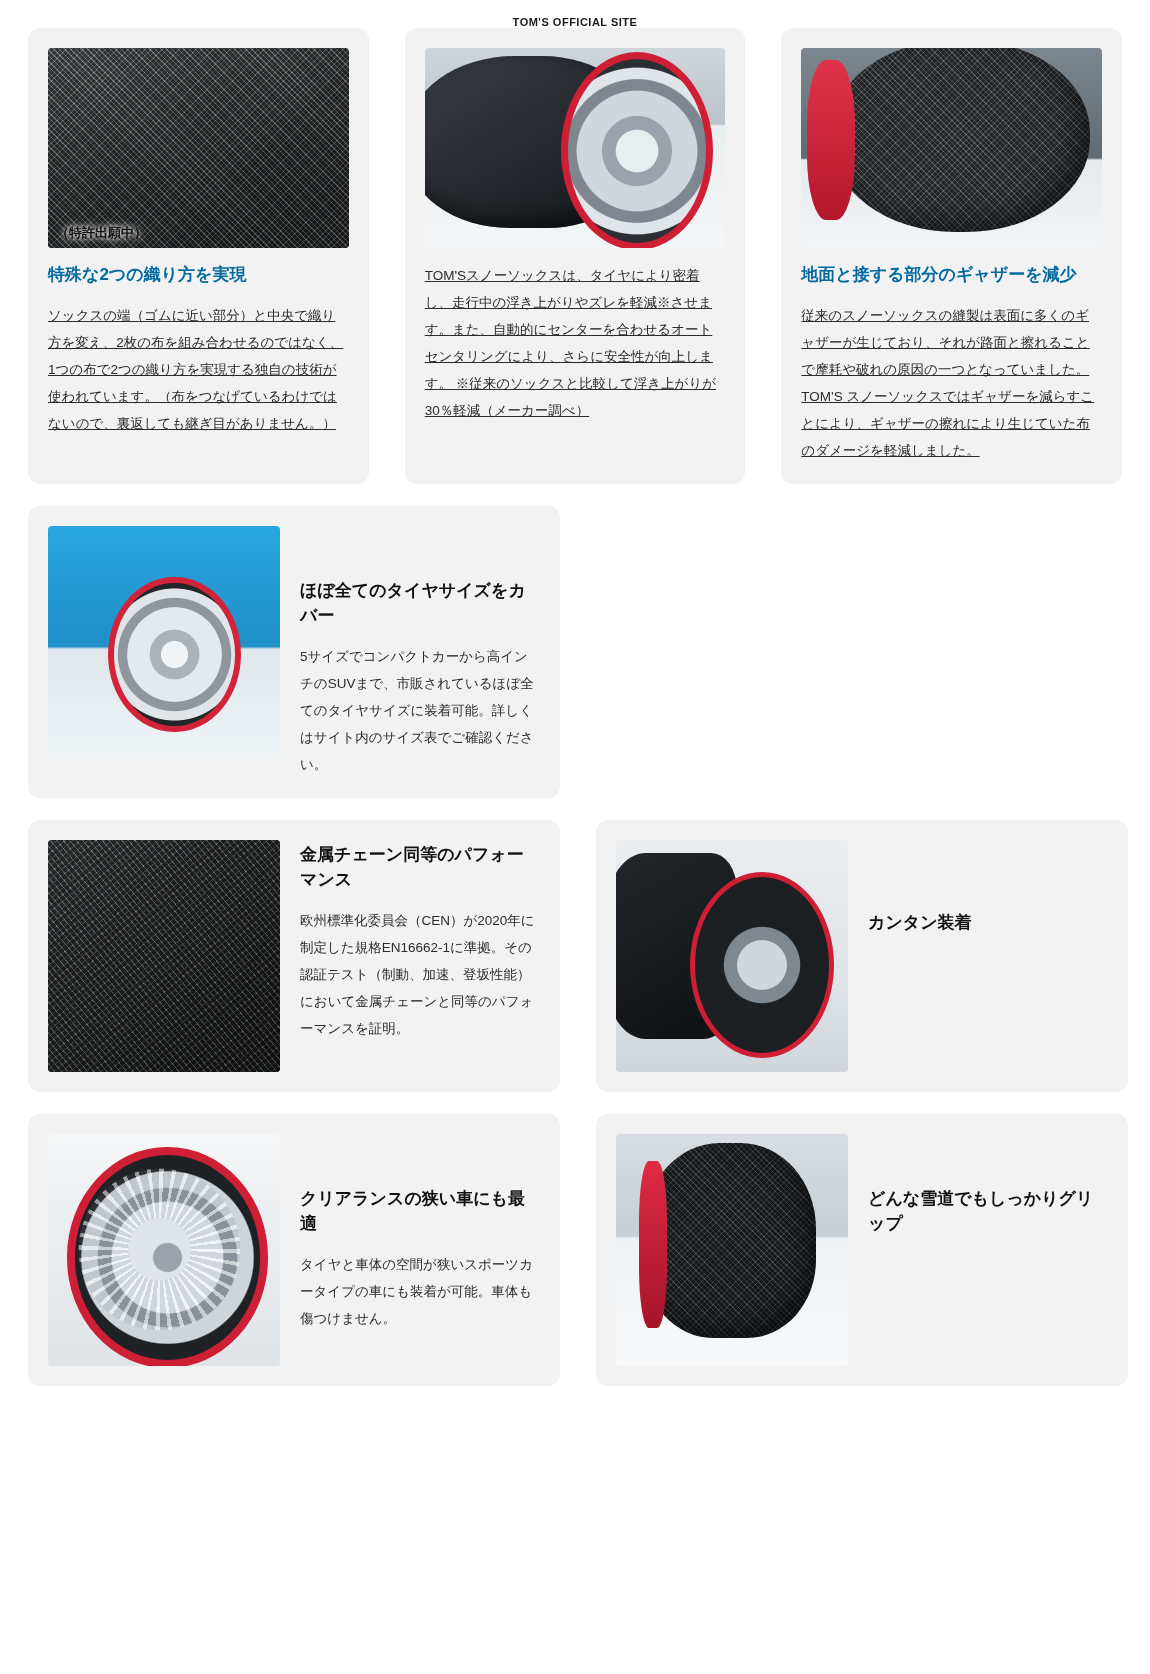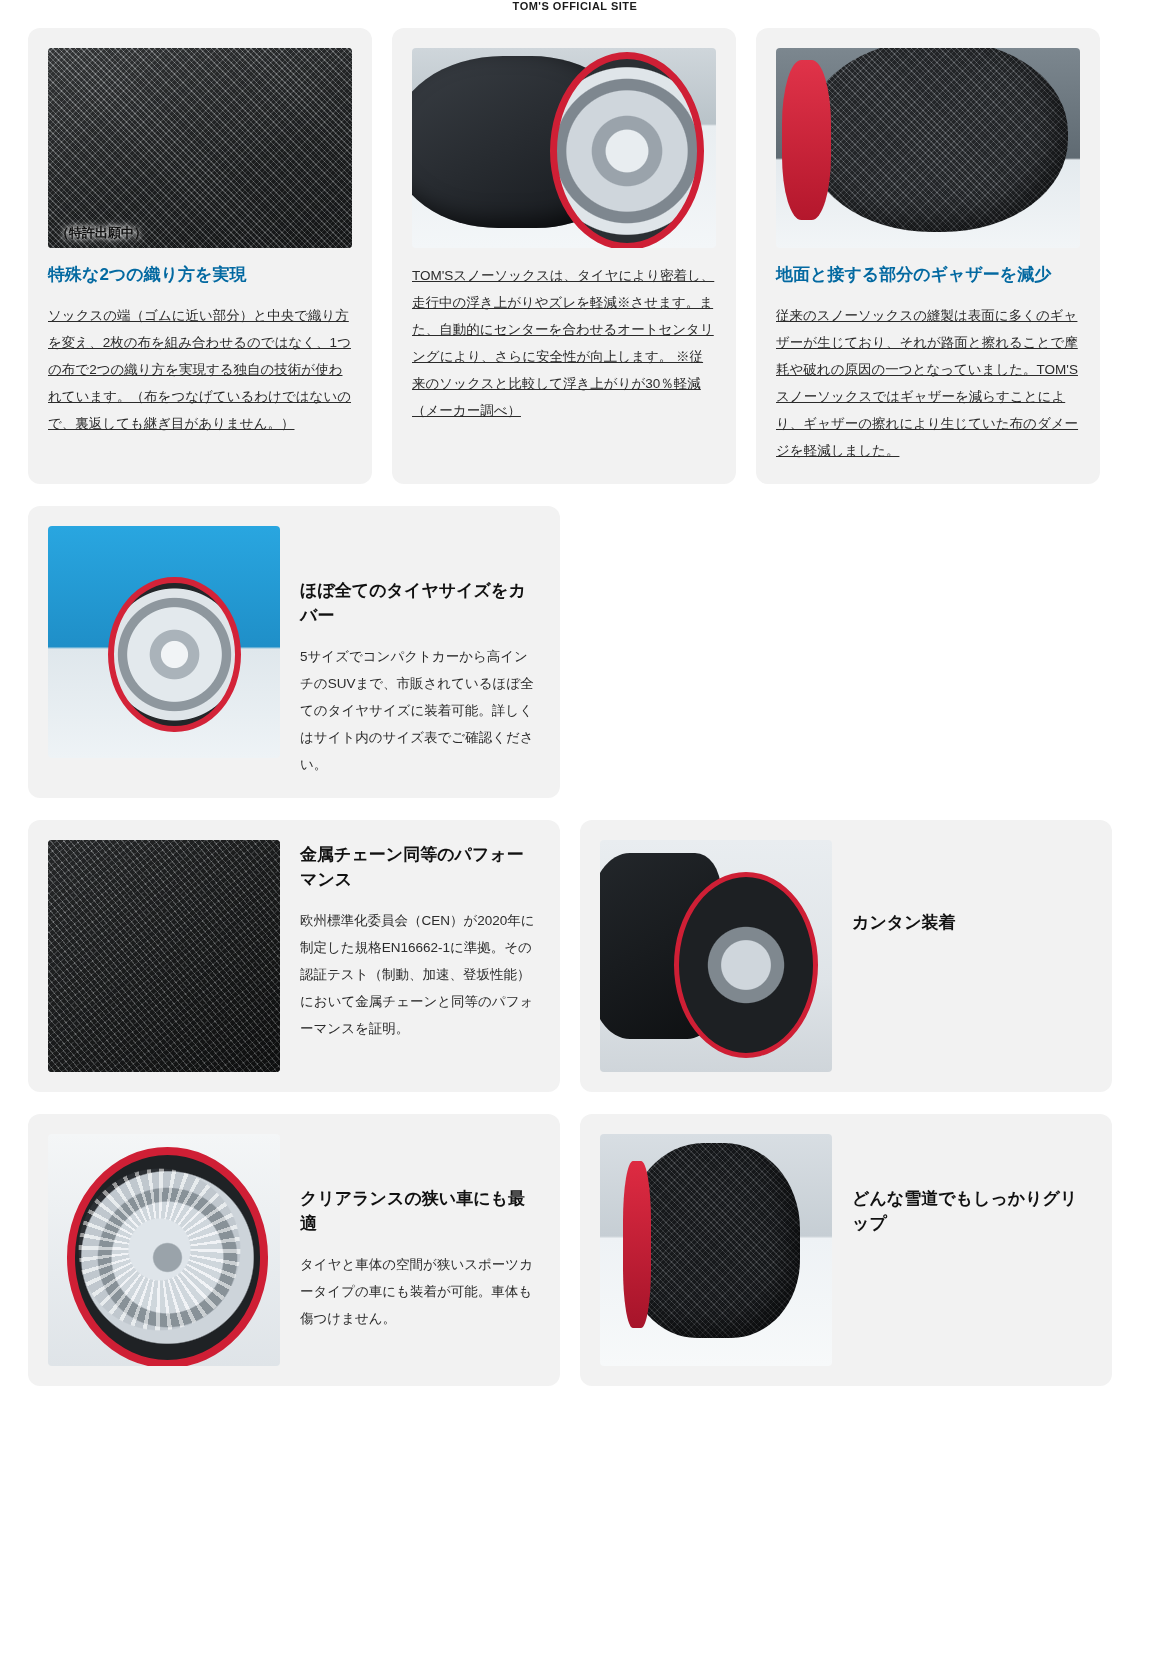--- a/index.html
+++ b/index.html
@@ -18,28 +18,28 @@
   }
   .site-header {
     height: 18px;
     display: flex;
     align-items: flex-start;
     justify-content: center;
     font-size: 11px;
     letter-spacing: 0.5px;
     color: #1a1a1a;
     font-weight: 600;
-    padding-top: 0px;
+    padding-top: 16px;
   }
   .grid {
     padding: 10px 28px 20px 28px;
   }
   .row {
     display: flex;
-    gap: 20px;
+    gap: 36px;
     margin-bottom: 22px;
   }
   .card {
     background: #f2f2f2;
     border-radius: 12px;
     padding: 20px;
   }
 
   
   .card.v {

